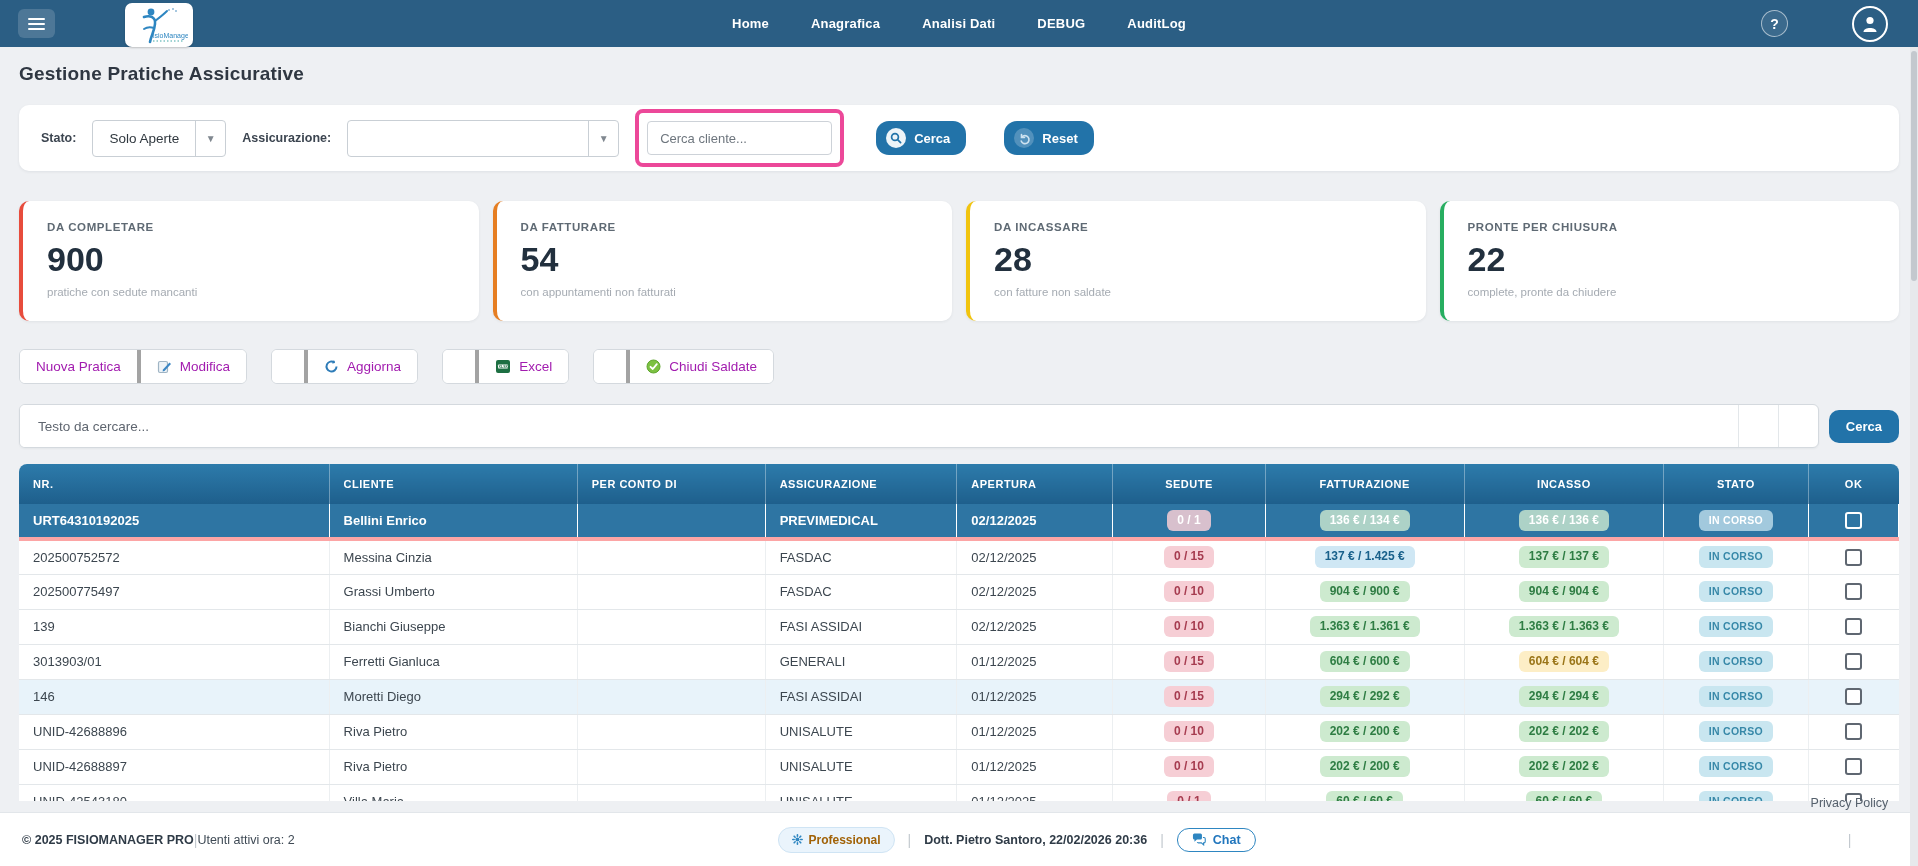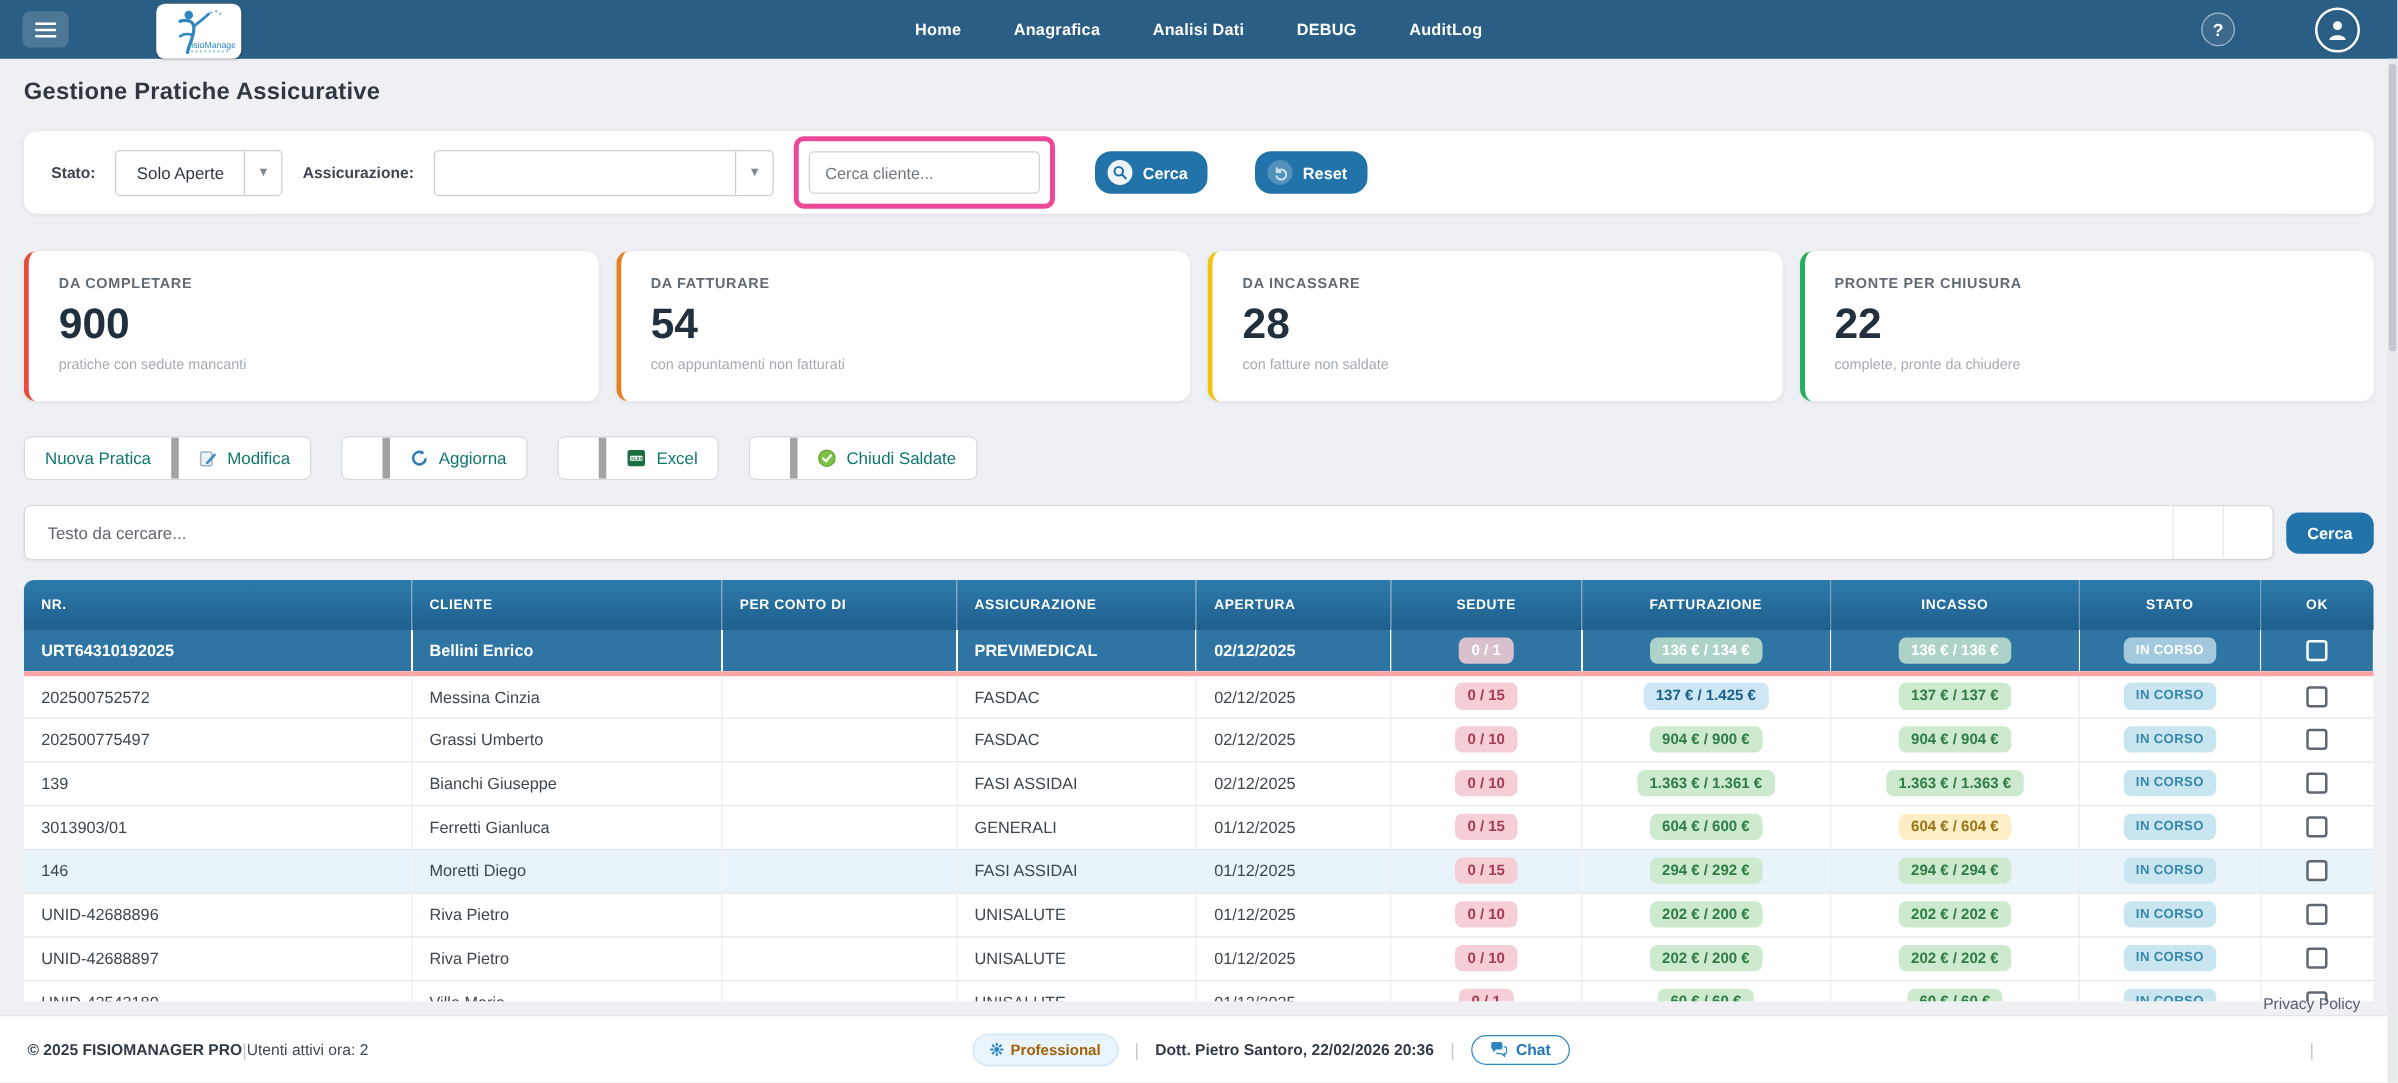--- a/index.html
+++ b/index.html
@@ -102,24 +102,24 @@
   .stat-card .s-value { font-size:34px; font-weight:800; color:#22303e; margin:9px 0 10px; line-height:1; }
   .stat-card .s-desc { font-size:11.5px; color:#a5abb2; }
 
   
   .toolbar { margin-top:28px; display:flex; gap:24px; height:35px; }
   .btn-group {
     display:flex; border:1px solid #d4d9de; border-radius:6px; overflow:hidden;
     background:#fff;
   }
   .btn-group .tb-btn {
-    border:none; background:#fff; padding:0 16px; font-size:13.5px; color:#0f766e;
+    border:none; background:#fff; padding:0 16px; font-size:13.5px; color:#a21caf;
     display:flex; align-items:center; gap:8px; cursor:pointer; font-family:inherit;
   }
-  .btn-group .tb-btn + .tb-btn, .btn-group .blank + .tb-btn { border-left:6px solid #a3a3a3; }
+  .btn-group .tb-btn + .tb-btn, .btn-group .blank + .tb-btn { border-left:4px solid #a3a3a3; }
   .btn-group .blank { width:32px; background:#fff; }
 
   
   .searchbar { margin-top:20px; display:flex; align-items:center; }
   .search-box {
     flex:1; display:flex; align-items:stretch; background:#fff; border:1px solid #d4d9de;
     border-radius:6px; height:44px; box-shadow:0 1px 2px rgba(40,50,60,.05); overflow:hidden;
   }
   .search-box input {
     flex:1; border:none; outline:none; padding:0 18px; font-size:13.5px; color:#30383f;

